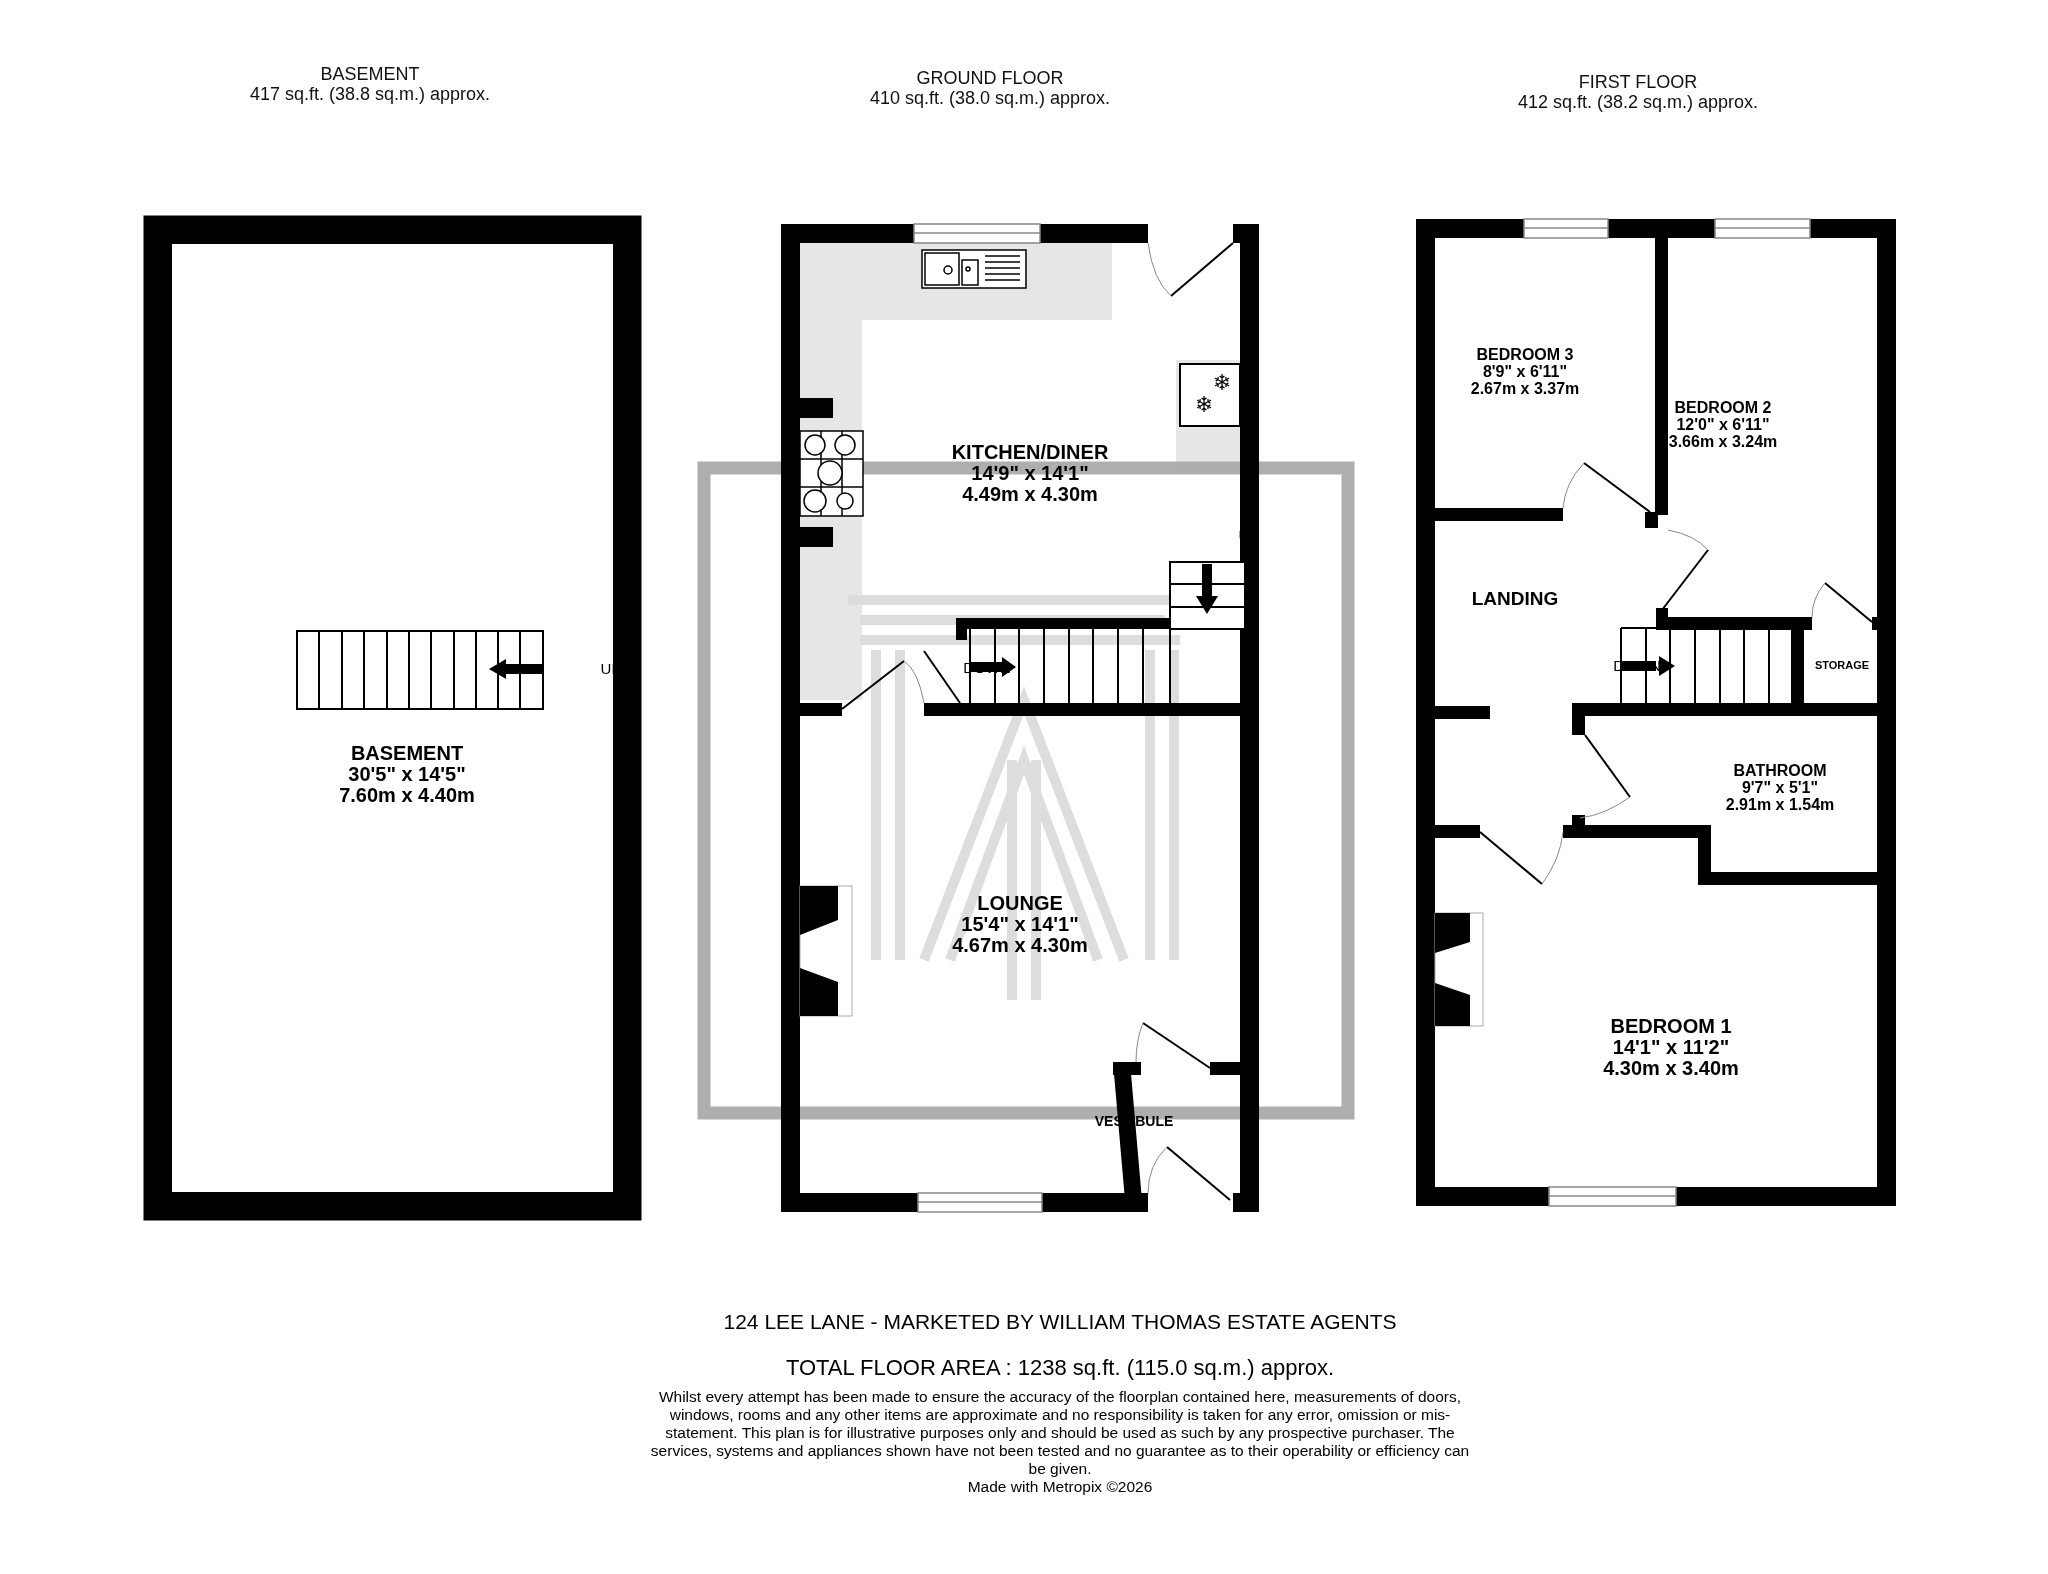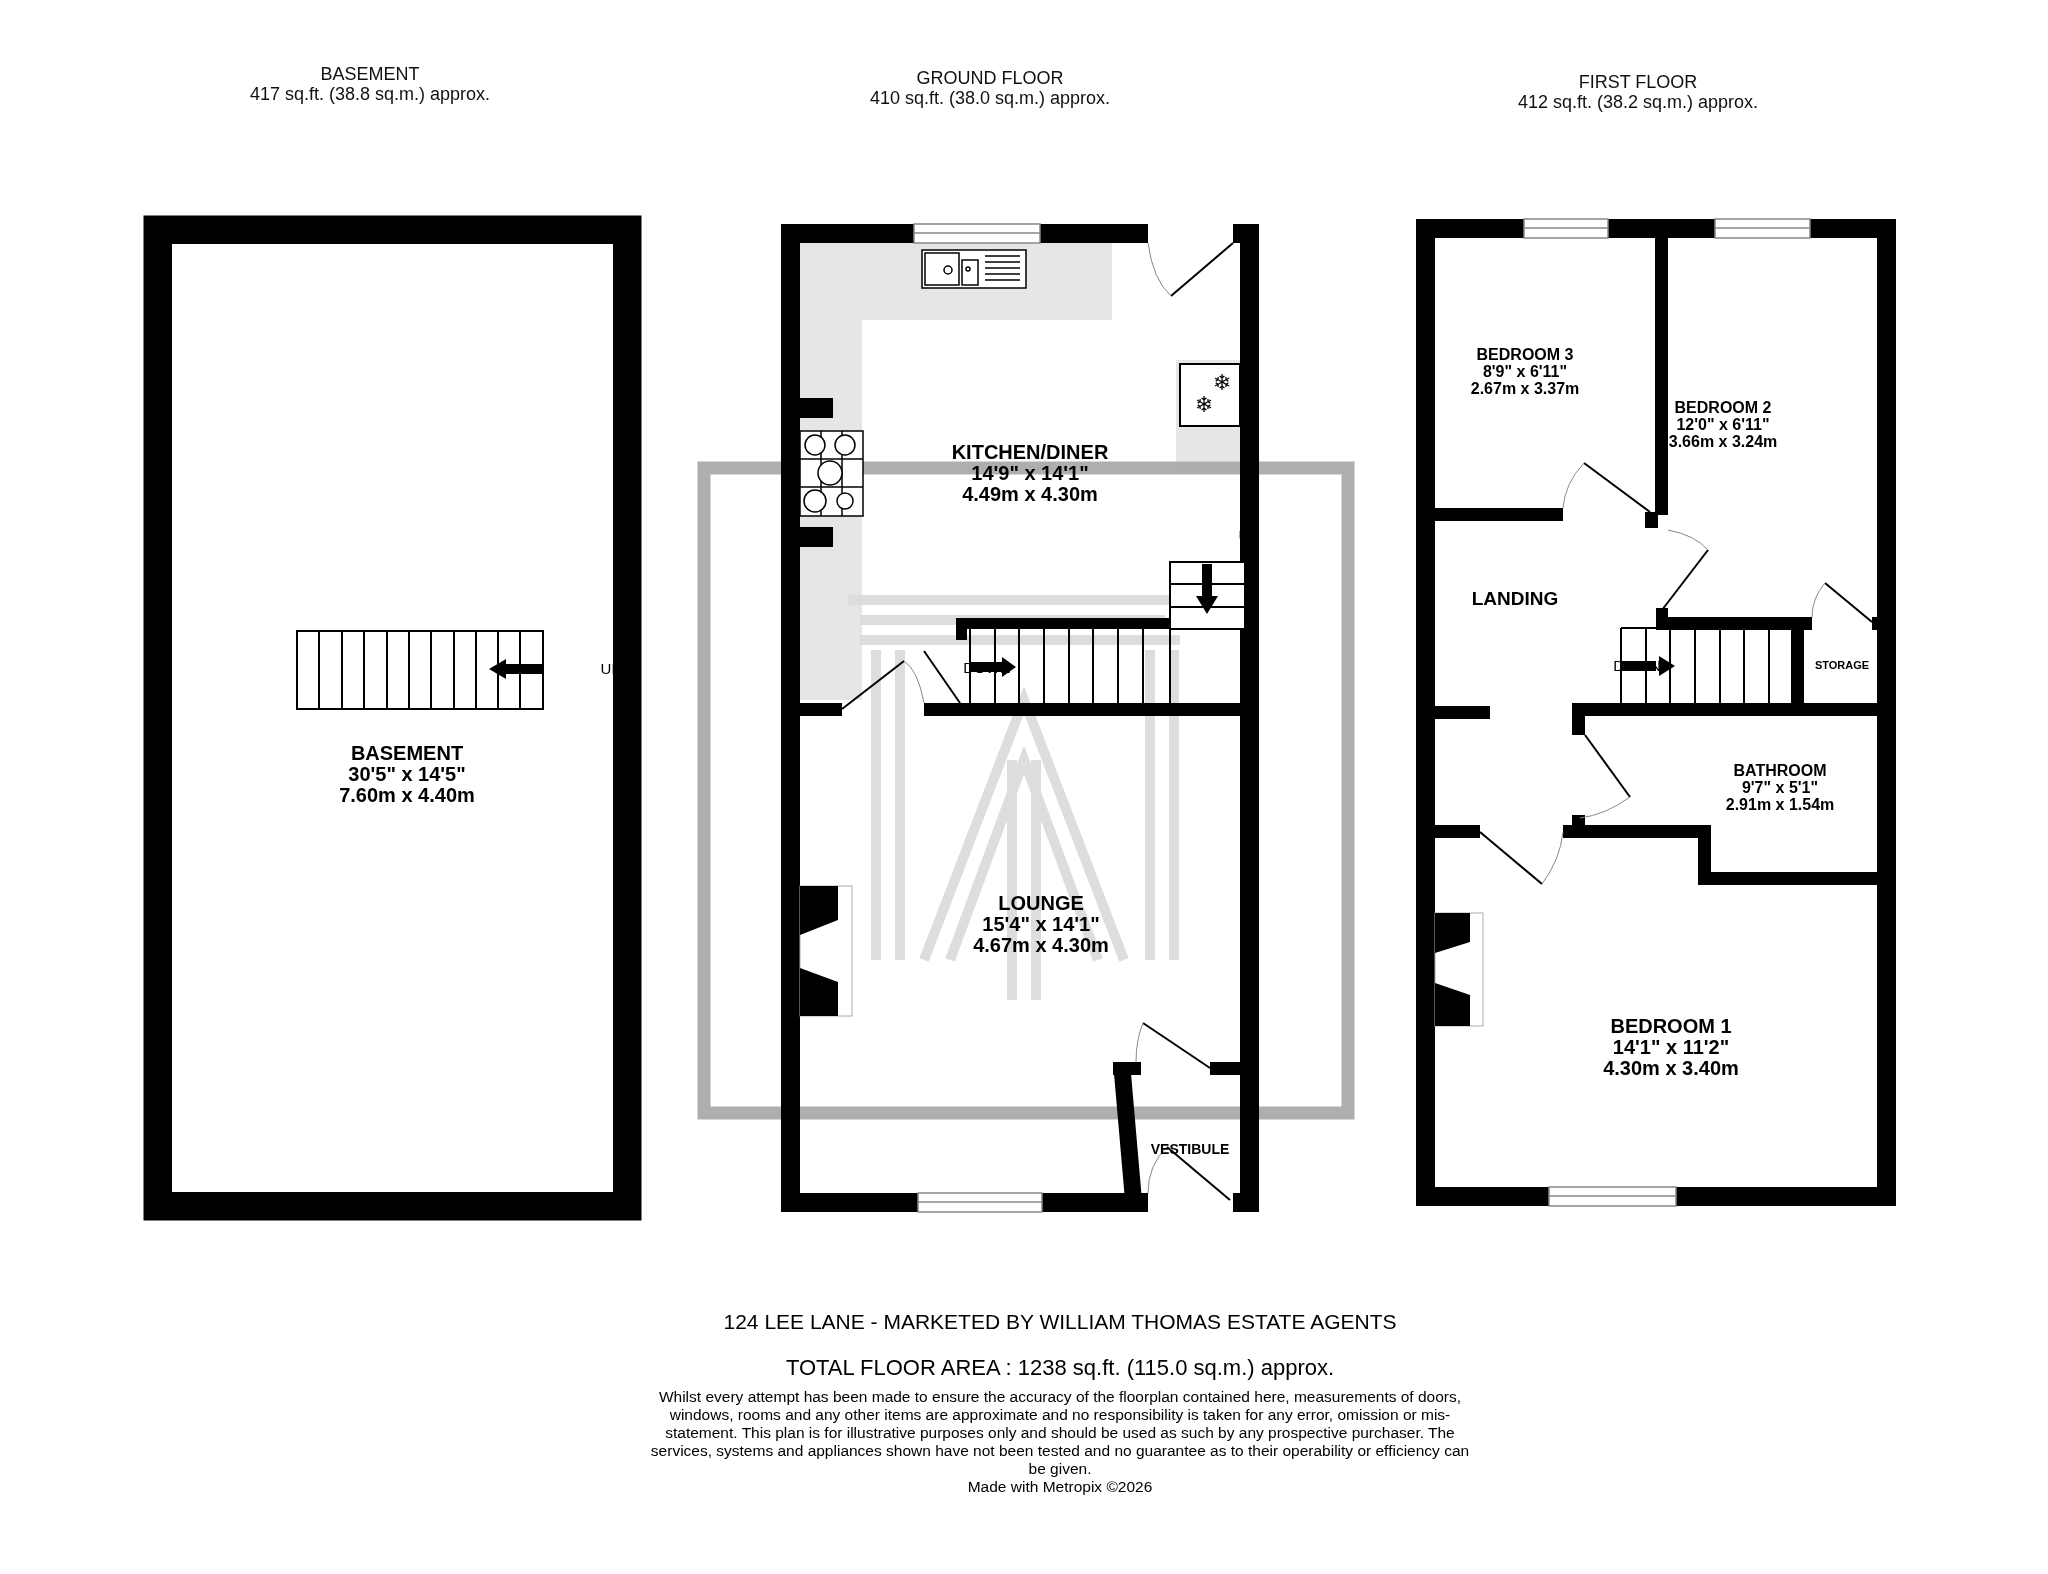--- a/index.html
+++ b/index.html
@@ -284,26 +284,26 @@
 <div class="stair-text" style="left:569px; top:660px;">UP</div>
 
 <div class="room-label rl-big" style="left:1030px; top:442px;">
   <span class="name">KITCHEN/DINER</span>
   <span class="dim">14'9"  x 14'1"</span>
   <span class="dim">4.49m  x 4.30m</span>
 </div>
 <div class="stair-text" style="left:1207px; top:527px;">UP</div>
 <div class="stair-text" style="left:945px; top:659px;">DOWN</div>
 
-<div class="room-label rl-big" style="left:1041px; top:893px;">
+<div class="room-label rl-big" style="left:1020px; top:893px;">
   <span class="name">LOUNGE</span>
   <span class="dim">15'4"  x 14'1"</span>
   <span class="dim">4.67m  x 4.30m</span>
 </div>
-<div class="room-label" style="left:1190px; top:1114px; font-size:14px;margin-top:28px;">
+<div class="room-label" style="left:1134px; top:1114px; font-size:14px;">
   <span class="name">VESTIBULE</span>
 </div>
 
 <div class="room-label rl-mid" style="left:1525px; top:347px;">
   <span class="name">BEDROOM 3</span>
   <span class="dim">8'9"  x 6'11"</span>
   <span class="dim">2.67m  x 3.37m</span>
 </div>
 <div class="room-label rl-mid" style="left:1723px; top:400px;">
   <span class="name">BEDROOM 2</span>

